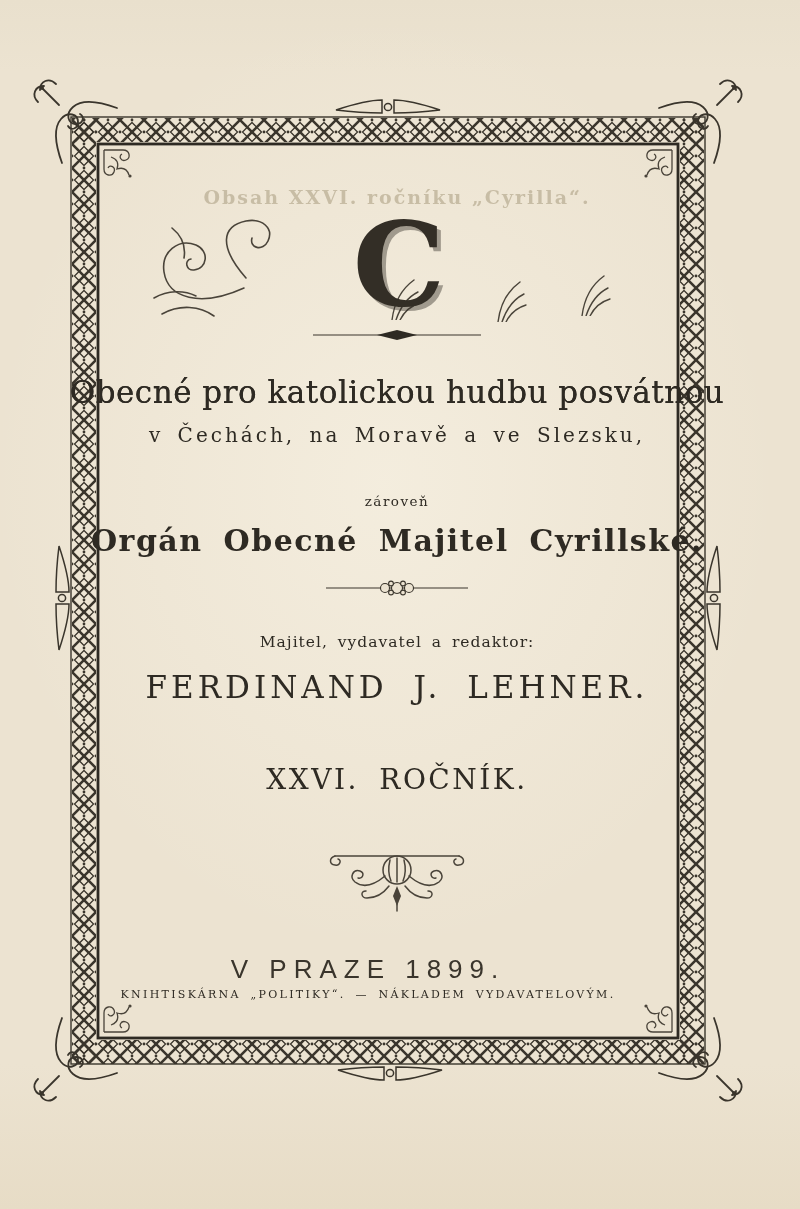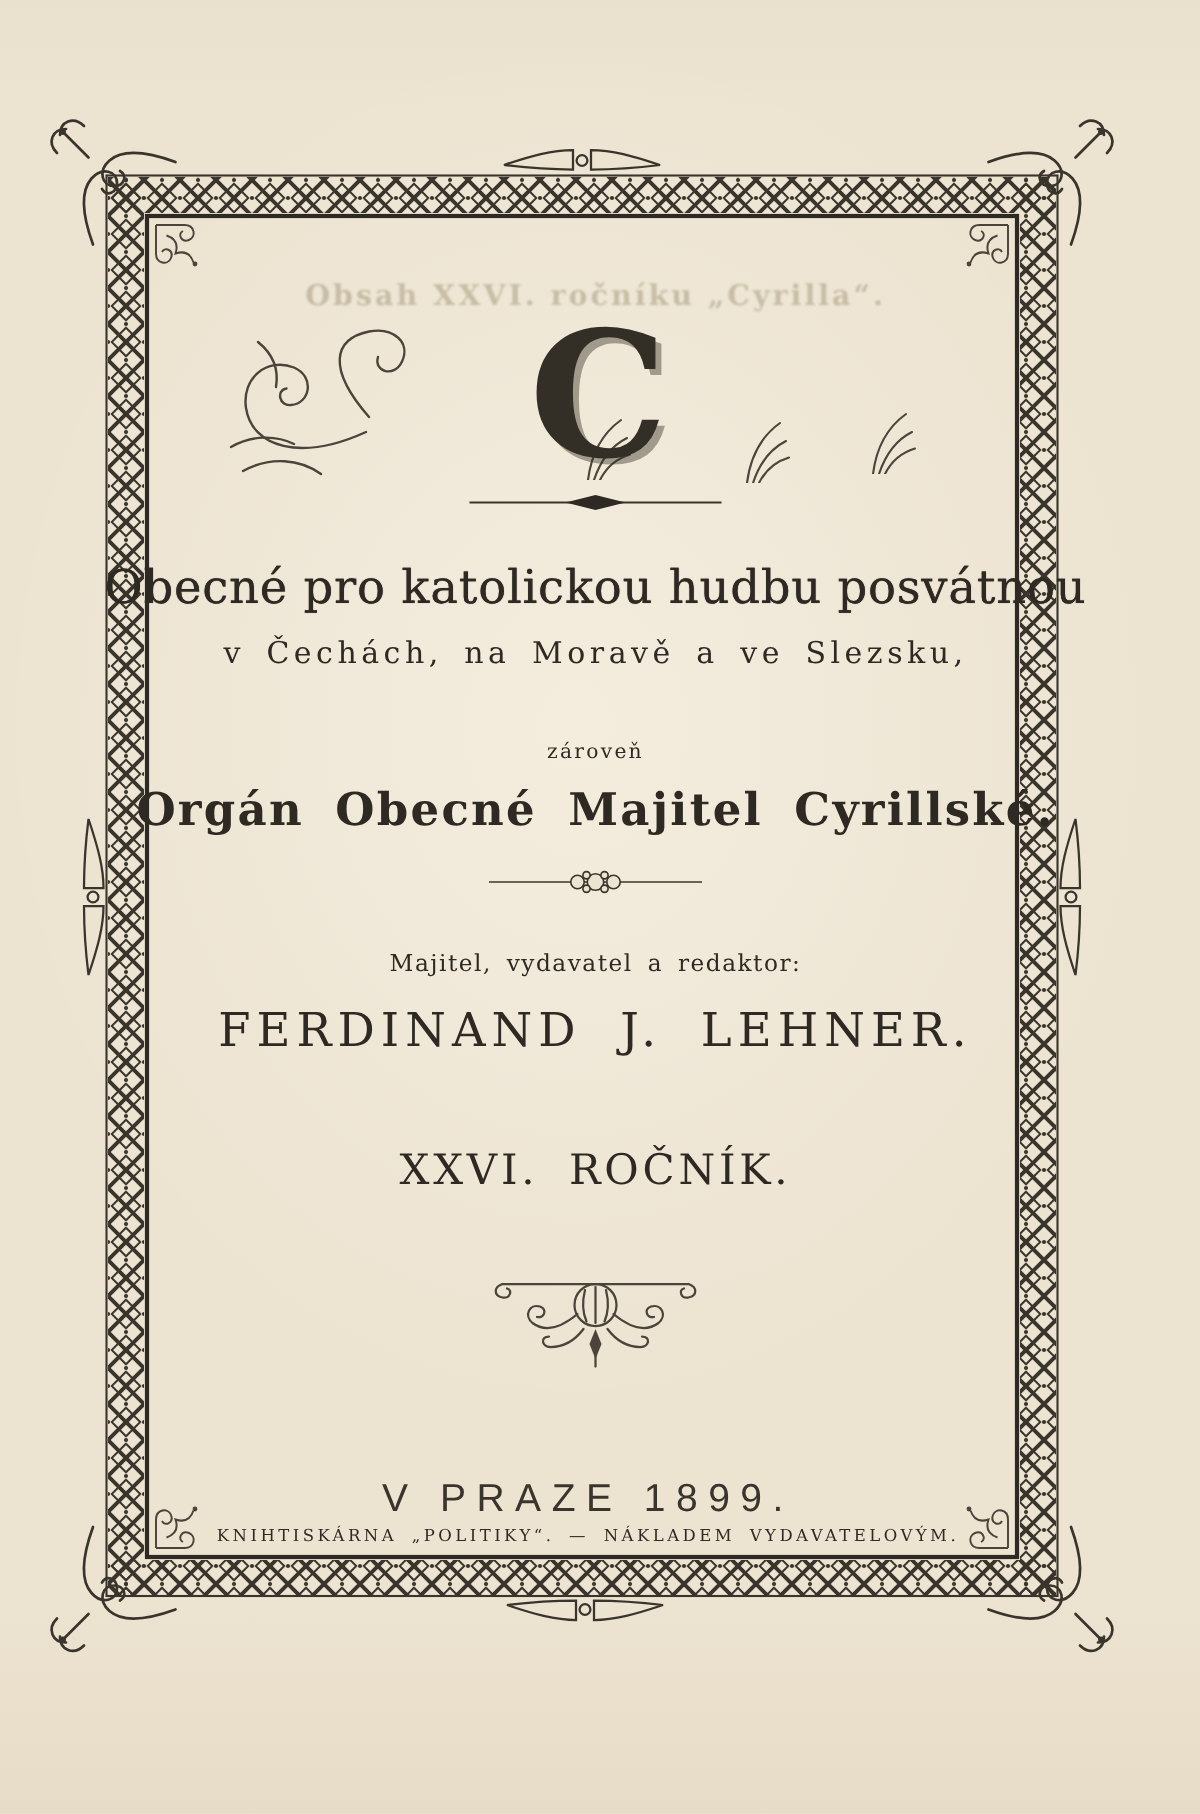--- a/index.html
+++ b/index.html
@@ -8,21 +8,21 @@
     width:800px;height:1209px;position:relative;overflow:hidden;
     background:
       radial-gradient(ellipse 70% 55% at 48% 40%, rgba(250,245,232,0.55), rgba(250,245,232,0) 70%),
       linear-gradient(180deg,#e9e0cd 0%, #ece3d1 6%, #ece3d1 88%, #e7dcc6 100%);
     background-color:#ece3d1;
     font-family:"DejaVu Serif","Liberation Serif",serif;
     color:#2e2a23;
   }
   .abs{position:absolute;}
   .ctr{left:397px;transform:translateX(-50%);text-align:center;white-space:nowrap;}
-  .ctr2{left:392px;transform:translateX(-50%);text-align:right;white-space:nowrap;margin-top:29px;}
+  .ctr2{left:368px;transform:translateX(-50%);text-align:right;white-space:nowrap;}
 
   #frame-svg{left:0;top:0;z-index:1;}
 
   .ghost{
     top:186px;font-size:19px;font-weight:bold;letter-spacing:2px;
     color:rgba(168,155,126,0.55);filter:blur(0.7px);z-index:2;
   }
 
   .title-line{
     top:214px;z-index:3;display:flex;align-items:baseline;justify-content:center;

